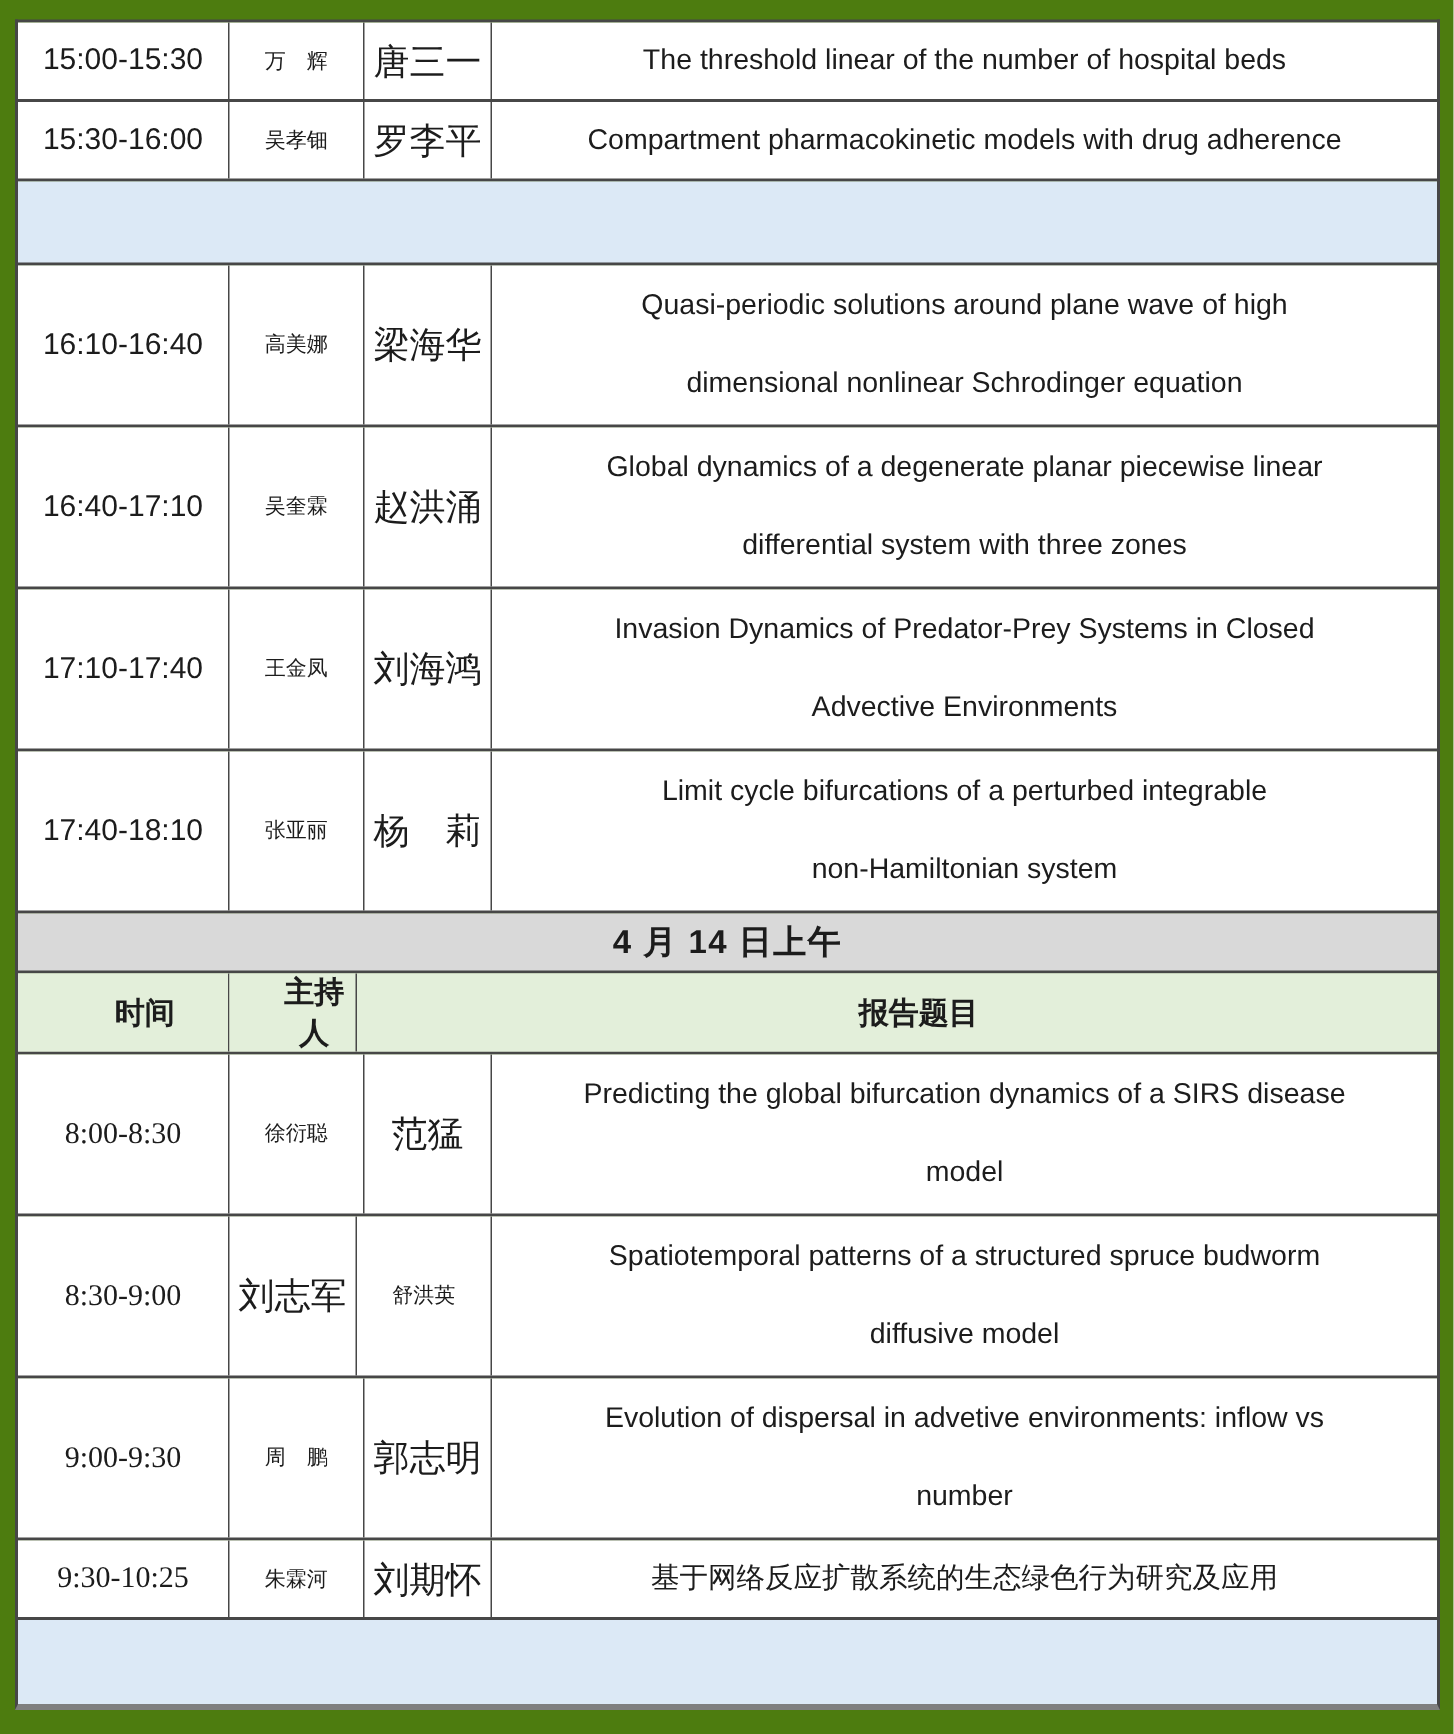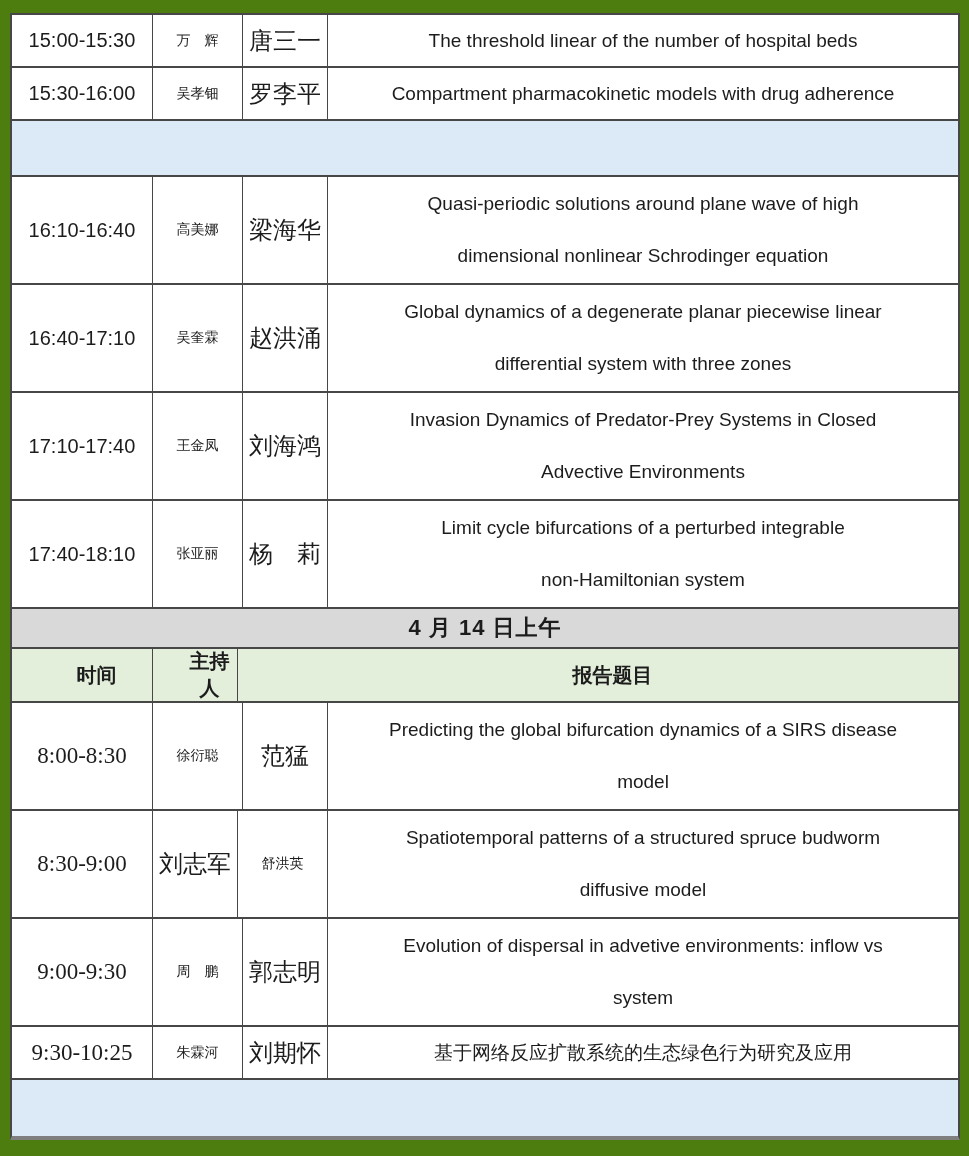--- a/index.html
+++ b/index.html
@@ -29,21 +29,21 @@
   .row-s { height: 53px; }
   .row-d { height: 108px; }
   .break-row { height: 56px; background: #dce9f6; }
   .banner-row { height: 40px; background: #d9d9d9; }
   .banner-cell {
     flex: 1; display: flex; align-items: center; justify-content: center;
     font-weight: bold; font-size: 22px; letter-spacing: 1px;
   }
   .header-row { height: 54px; background: #e3efda; font-weight: bold; }
   .header-row .cell { font-size: 20px; background: #e3efda; padding-left: 29px; }
-  .serif-time { font-family: "Liberation Serif", "DejaVu Serif", serif; font-size: 23px; }
+  .serif-time { font-family: "Liberation Serif", "DejaVu Serif", serif; font-size: 20px; }
   .cjk-title { font-size: 19px; }
 </style>
 </head>
 <body>
 
 <div class="page">
   <div class="tbl">
 
     <div class="row row-s">
       <div class="cell c-time">15:00-15:30</div>
@@ -134,21 +134,21 @@
         <div class="tl">diffusive model</div>
       </div>
     </div>
 
     <div class="row row-d">
       <div class="cell c-time serif-time">9:00-9:30</div>
       <div class="cell c-spk">周　鹏</div>
       <div class="cell c-chair">郭志明</div>
       <div class="cell c-title">
         <div class="tl">Evolution of dispersal in advetive environments: inflow vs</div>
-        <div class="tl">system</div>
+        <div class="tl">number</div>
       </div>
     </div>
 
     <div class="row row-s">
       <div class="cell c-time serif-time">9:30-10:25</div>
       <div class="cell c-spk">朱霖河</div>
       <div class="cell c-chair">刘期怀</div>
       <div class="cell c-title">
         <div class="tl cjk-title">基于网络反应扩散系统的生态绿色行为研究及应用</div>
       </div>

